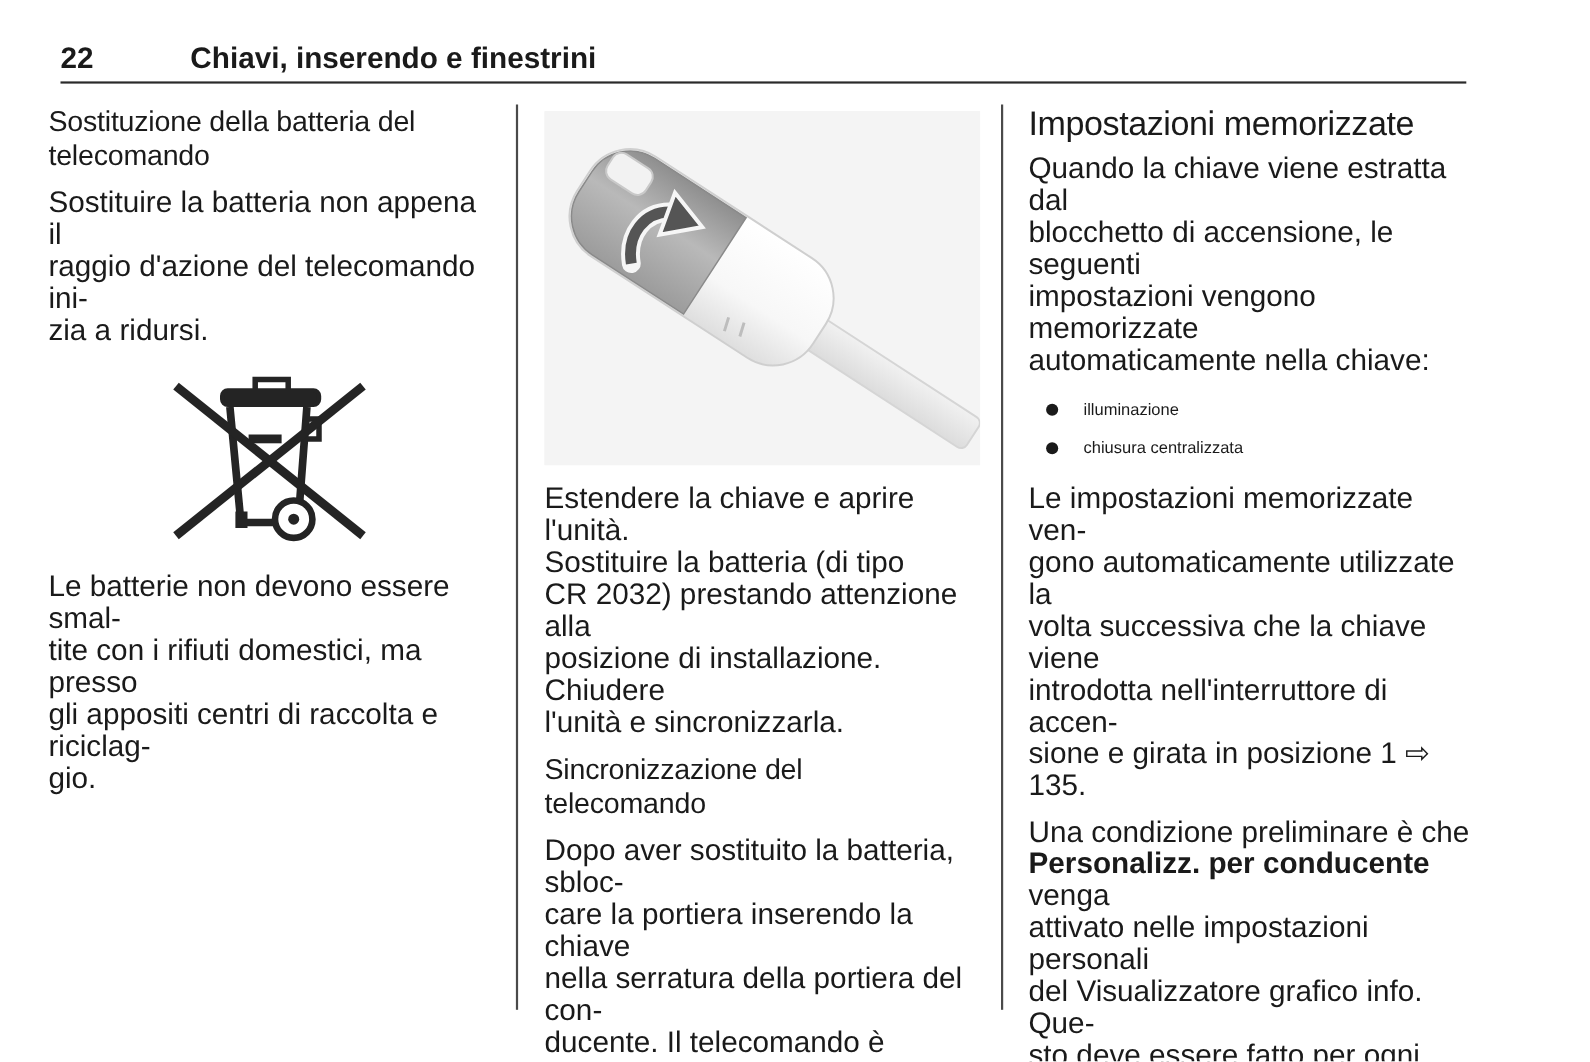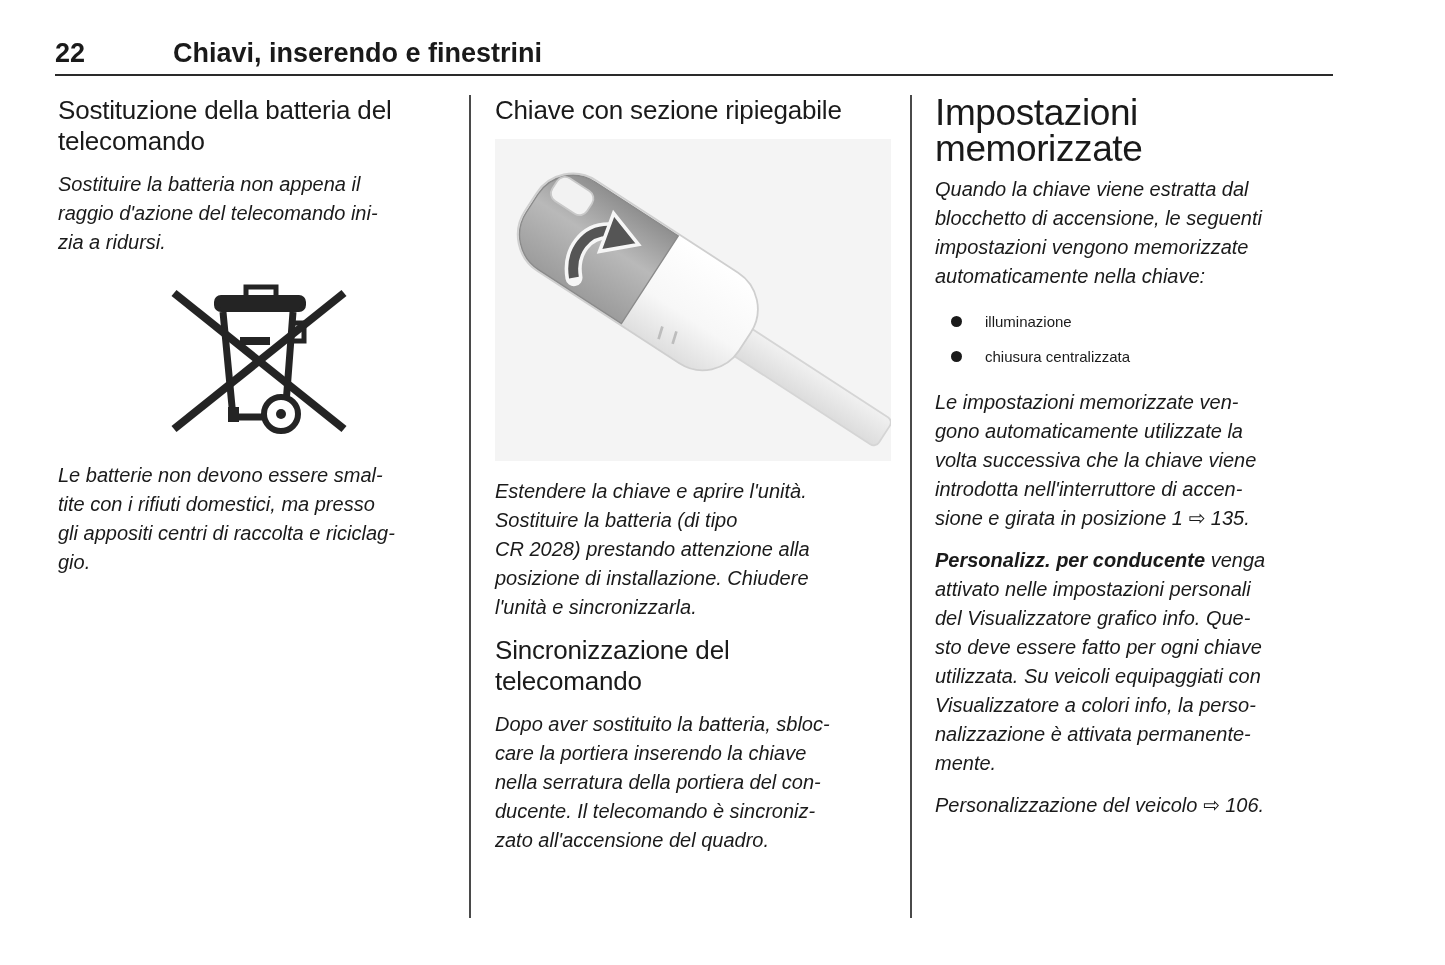--- a/index.html
+++ b/index.html
@@ -8,27 +8,27 @@
     font-family:"Liberation Sans","DejaVu Sans",sans-serif;
     color:#1a1a1a;overflow:hidden;padding-left:32px;
   }
   .hdr-num{position:absolute;left:55px;top:38px;font-size:27px;font-weight:700;}
   .hdr-title{position:absolute;left:173px;top:38px;font-size:27px;font-weight:700;}
   .hdr-rule{position:absolute;left:55px;top:74px;width:1278px;height:2px;background:#2a2a2a;}
   .vrule{position:absolute;top:95px;height:823px;width:2px;background:#4a4a4a;}
   .vr1{left:469px;}
   .vr2{left:910px;}
   .col{position:absolute;top:95px;}
-  .col1{left:58px;width:402px;}
+  .col1{left:44px;width:402px;}
   .col2{left:495px;width:400px;}
   .col3{left:935px;width:404px;}
   .h2{font-size:26px;font-weight:400;line-height:31px;margin:0 0 13px 0;white-space:pre-line;letter-spacing:-0.2px;}
-  .h1{font-size:37px;font-weight:400;line-height:36px;margin:0 0 8px 0;white-space:pre-line;letter-spacing:-0.4px;}
+  .h1{font-size:31px;font-weight:400;line-height:36px;margin:0 0 8px 0;white-space:pre-line;letter-spacing:-0.4px;}
   .h2b{}
-  p.body{font-size:20px;line-height:29px;margin:0 0 13px 0;white-space:pre-line;font-style:italic;}
+  p.body{font-size:27px;line-height:29px;margin:0 0 13px 0;white-space:pre-line;}
   .bold{font-weight:700;}
   .weee-wrap{width:100%;display:flex;justify-content:center;margin:14px 0 16px 0;}
   figure.key-fig{margin:6px 0 16px 0;width:396px;height:322px;background:#f4f4f4;}
   ul.settings{list-style:none;margin:0 0 14px 0;padding:0;}
   ul.settings li{
     position:relative;padding-left:50px;font-size:15px;line-height:35px;color:#1a1a1a;
   }
   ul.settings li::before{
     content:"";position:absolute;left:16px;top:12px;width:11px;height:11px;border-radius:50%;background:#1a1a1a;
   }
@@ -78,21 +78,20 @@
       </svg>
     </div>
 
     <p class="body">Le batterie non devono essere smal-
 tite con i rifiuti domestici, ma presso
 gli appositi centri di raccolta e riciclag-
 gio.</p>
   </div>
 
   <div class="col col2">
-    <div class="h2">Chiave con sezione ripiegabile</div>
 
     <figure class="key-fig">
       <svg width="396" height="322" viewBox="0 0 396 322" aria-hidden="true">
         <defs>
           <linearGradient id="coverGrad" x1="0" y1="0" x2="0" y2="1">
             <stop offset="0" stop-color="#8f8f8f"></stop>
             <stop offset="0.45" stop-color="#b9b9b9"></stop>
             <stop offset="1" stop-color="#9c9c9c"></stop>
           </linearGradient>
           <linearGradient id="bodyGrad" x1="0" y1="0" x2="0" y2="1">
@@ -122,21 +121,21 @@
             <path d="M86 104 C 66 82 68 52 92 38" fill="none" stroke="#f6f6f6" stroke-width="19" stroke-linecap="round"></path>
             <path d="M86 104 C 66 82 68 52 92 38" fill="none" stroke="#555555" stroke-width="11" stroke-linecap="butt"></path>
             <polygon points="84,20 126,34 94,64" fill="#555555" stroke="#f6f6f6" stroke-width="4"></polygon>
           </g>
         </g>
       </svg>
     </figure>
 
     <p class="body">Estendere la chiave e aprire l'unità.
 Sostituire la batteria (di tipo
-CR 2028) prestando attenzione alla
+CR 2032) prestando attenzione alla
 posizione di installazione. Chiudere
 l'unità e sincronizzarla.</p>
     <div class="h2 h2b">Sincronizzazione del
 telecomando</div>
     <p class="body">Dopo aver sostituito la batteria, sbloc-
 care la portiera inserendo la chiave
 nella serratura della portiera del con-
 ducente. Il telecomando è sincroniz-
 zato all'accensione del quadro.</p>
   </div>
@@ -152,21 +151,22 @@
       <li>illuminazione</li>
       <li>chiusura centralizzata</li>
     </ul>
 
     <p class="body">Le impostazioni memorizzate ven-
 gono automaticamente utilizzate la
 volta successiva che la chiave viene
 introdotta nell'interruttore di accen-
 sione e girata in posizione 1 ⇨ 135.</p>
 
-    <p class="body"><span class="bold">Personalizz. per conducente</span><span> venga
+    <p class="body"><span>Una condizione preliminare è che
+</span><span class="bold">Personalizz. per conducente</span><span> venga
 attivato nelle impostazioni personali
 del Visualizzatore grafico info. Que-
 sto deve essere fatto per ogni chiave
 utilizzata. Su veicoli equipaggiati con
 Visualizzatore a colori info, la perso-
 nalizzazione è attivata permanente-
 mente.</span></p>
 
     <p class="body">Personalizzazione del veicolo ⇨ 106.</p>
   </div>

